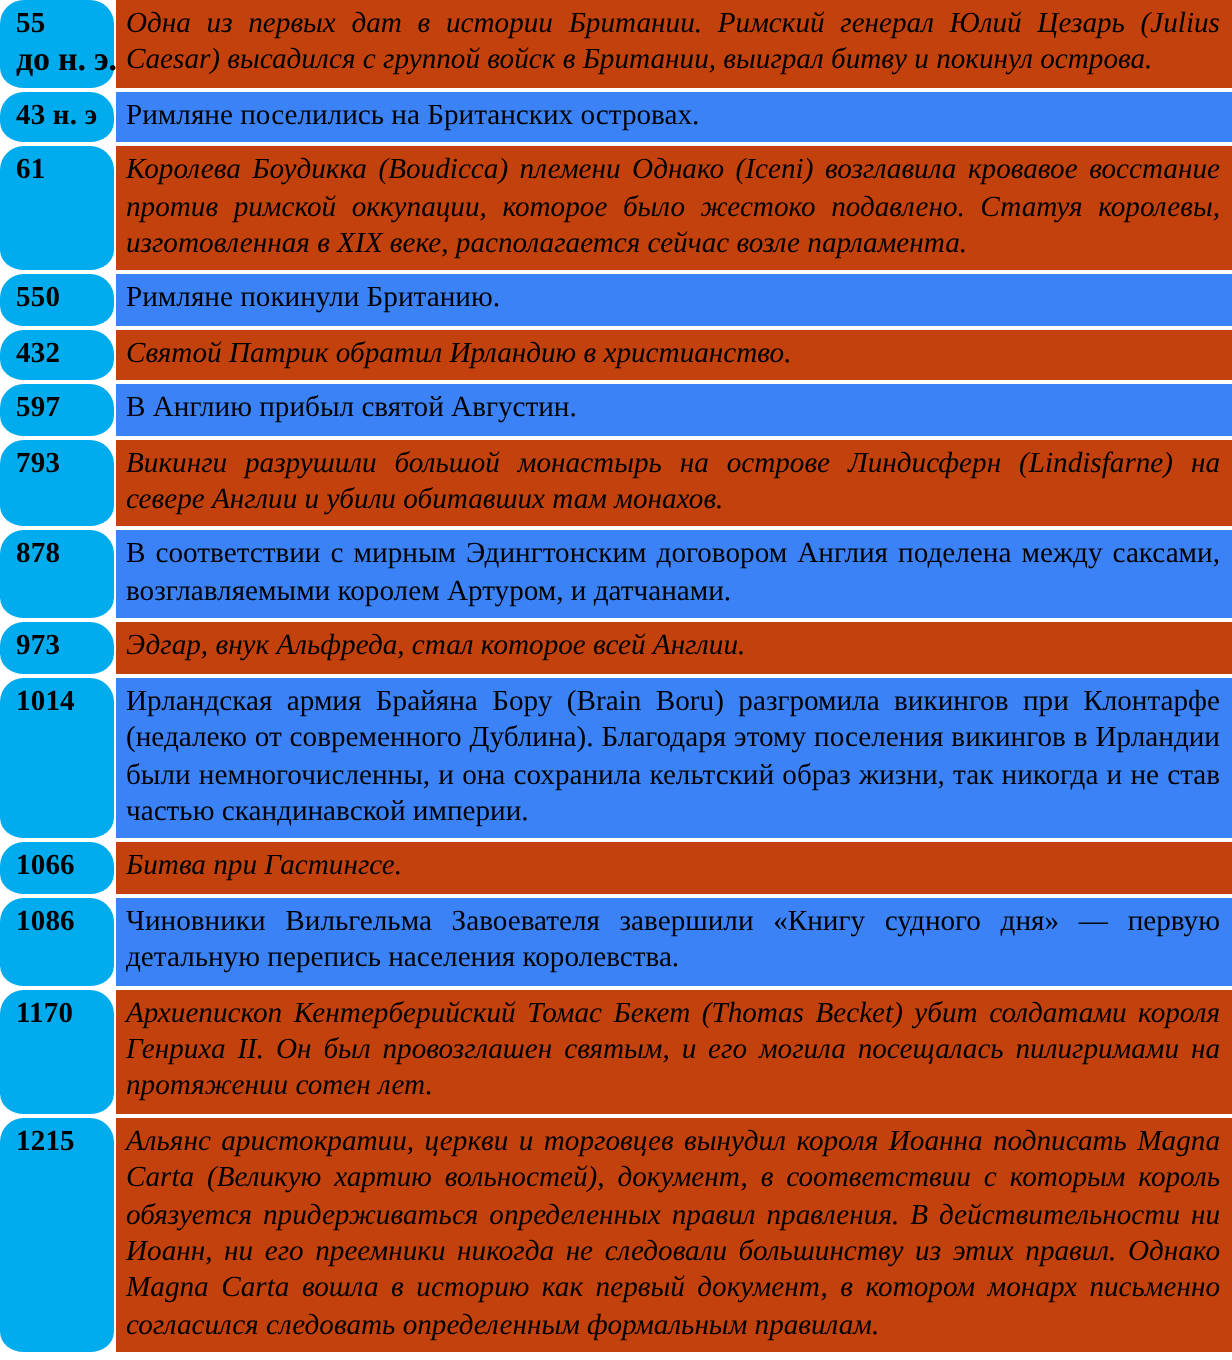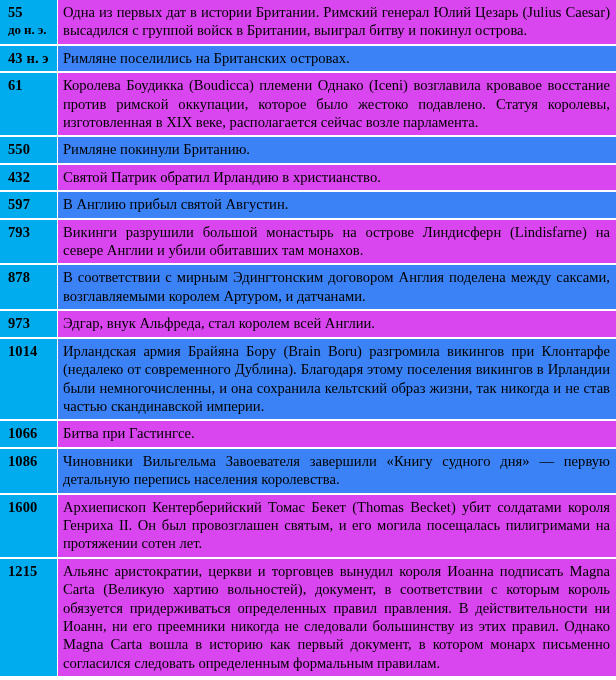--- a/index.html
+++ b/index.html
@@ -28,40 +28,41 @@
     width: 57px;
     background: #00ACEE;
     color: #000000;
     font-weight: bold;
     font-size: 14.5px;
     line-height: 18.4px;
     padding: 3px 0 4px 8px !important;
     box-sizing: border-box;
     white-space: nowrap;
     letter-spacing: 0.1px;
+    border-radius: 12px;
   }
   td.date-cell .era {
     display: block;
-    font-size: 13px;
+    font-size: 17px;
     letter-spacing: -0.1px;
   }
   td.desc-cell {
     width: 559px;
     color: #000000;
     font-size: 14.6px;
     line-height: 18.4px;
     padding: 3px 6px 4px 5px !important;
     box-sizing: border-box;
     text-align: justify;
     text-justify: inter-word;
     hyphens: manual;
     -webkit-hyphens: manual;
     border-left: 1px solid #ffffff;
   }
-  td.desc-cell.bg-cream { background: #d946ef; }
+  td.desc-cell.bg-cream { background: #c2410c; font-style: italic; }
   td.desc-cell.bg-blue  { background: #3b82f6; }
   td.desc-cell .txt { display: block; }
   tr.entry-row:last-child > td { border-bottom: none; }
 </style>
 </head>
 <body>
 
 <table id="timeline-table">
   <tbody>
       <tr class="entry-row">
@@ -108,21 +109,21 @@
       </tr>
       <tr class="entry-row">
         <td class="date-cell"><span class="year">878</span></td>
         <td class="desc-cell bg-blue">
           <span class="txt">В соответствии с мирным Эдингтонским договором Англия поделена меж­ду саксами, возглавляемыми королем Артуром, и датчанами.</span>
         </td>
       </tr>
       <tr class="entry-row">
         <td class="date-cell"><span class="year">973</span></td>
         <td class="desc-cell bg-cream">
-          <span class="txt">Эдгар, внук Альфреда, стал королем всей Англии.</span>
+          <span class="txt">Эдгар, внук Альфреда, стал которое всей Англии.</span>
         </td>
       </tr>
       <tr class="entry-row">
         <td class="date-cell"><span class="year">1014</span></td>
         <td class="desc-cell bg-blue">
           <span class="txt">Ирландская армия Брайяна Бору (Brain Boru) разгромила викингов при Клонтарфе (недалеко от современного Дублина). Благодаря этому поселения викингов в Ирландии были немногочисленны, и она сохранила кельтский образ жизни, так никогда и не став частью скандинавской империи.</span>
         </td>
       </tr>
       <tr class="entry-row">
         <td class="date-cell"><span class="year">1066</span></td>
@@ -130,21 +131,21 @@
           <span class="txt">Битва при Гастингсе.</span>
         </td>
       </tr>
       <tr class="entry-row">
         <td class="date-cell"><span class="year">1086</span></td>
         <td class="desc-cell bg-blue">
           <span class="txt">Чиновники Вильгельма Завоевателя завершили «Книгу судного дня» — пер­вую детальную перепись населения королевства.</span>
         </td>
       </tr>
       <tr class="entry-row">
-        <td class="date-cell"><span class="year">1600</span></td>
+        <td class="date-cell"><span class="year">1170</span></td>
         <td class="desc-cell bg-cream">
           <span class="txt">Архиепископ Кентерберийский Томас Бекет (Thomas Becket) убит солдата­ми короля Генриха II. Он был провозглашен святым, и его могила посеща­лась пилигримами на протяжении сотен лет.</span>
         </td>
       </tr>
       <tr class="entry-row">
         <td class="date-cell"><span class="year">1215</span></td>
         <td class="desc-cell bg-cream">
           <span class="txt">Альянс аристократии, церкви и торговцев вынудил короля Иоанна подпи­сать Magna Carta (Великую хартию вольностей), документ, в соответствии с которым король обязуется придерживаться определенных правил прав­ления. В действительности ни Иоанн, ни его преемники никогда не следо­вали большинству из этих правил. Однако Magna Carta вошла в историю как первый документ, в котором монарх письменно согласился следовать определенным формальным правилам.</span>
         </td>
       </tr>

